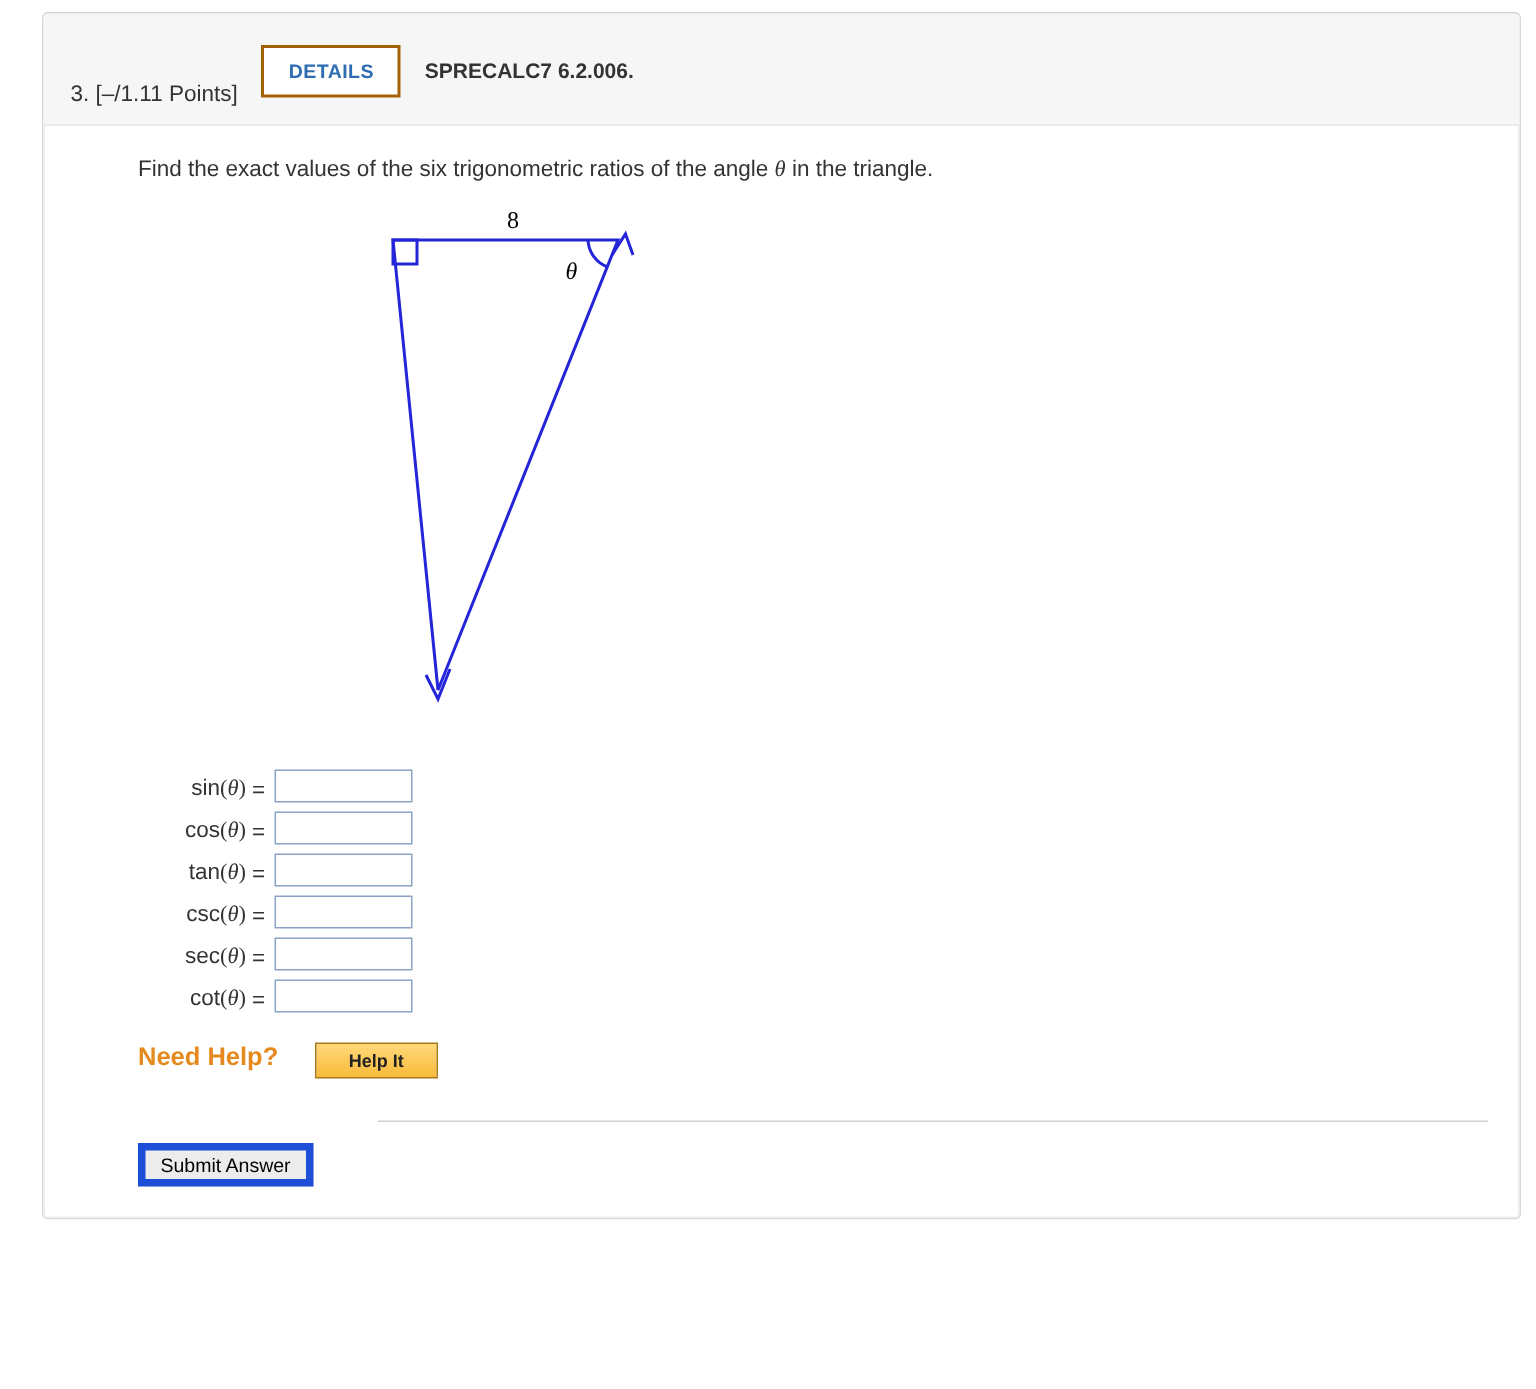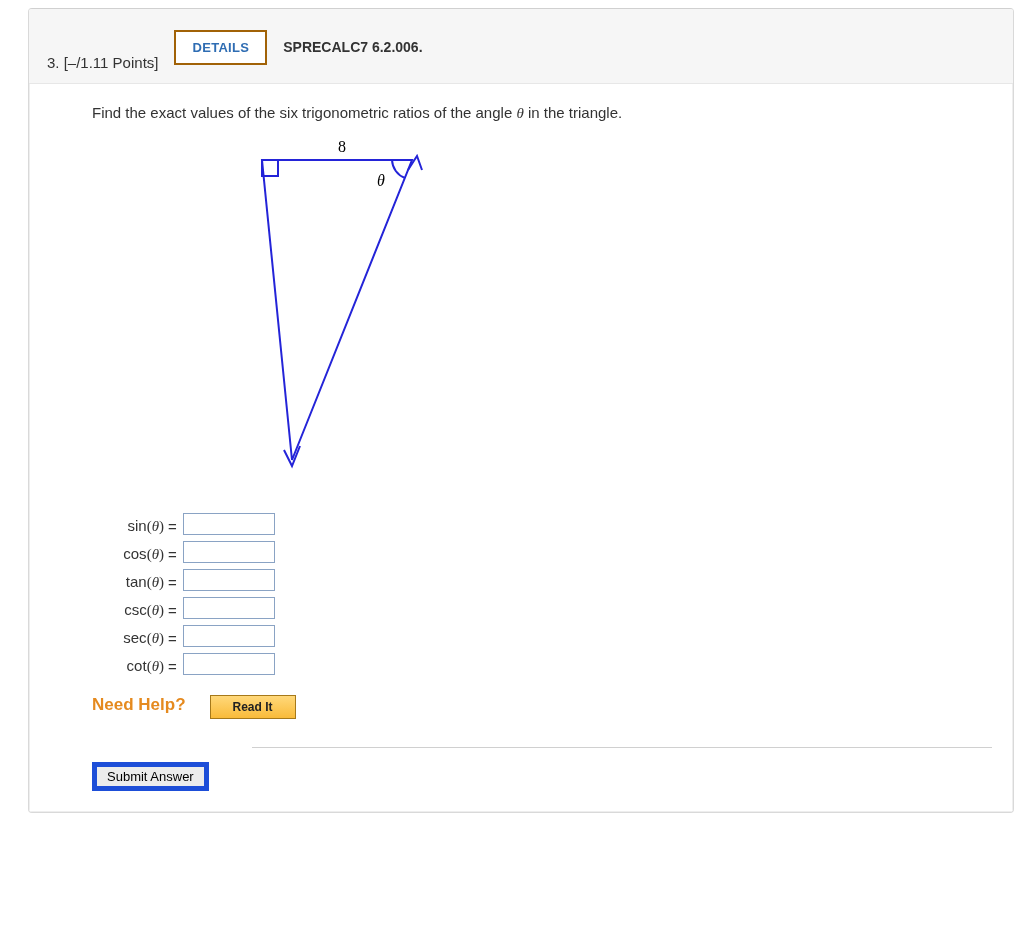--- a/index.html
+++ b/index.html
@@ -193,21 +193,21 @@
       </div>
       <div class="answer-row">
         <span class="answer-label"><span class="fn">cot</span>(<span class="theta">θ</span>)</span>
         <span class="equals">=</span>
         <input class="answer-input" type="text" value="" style="">
       </div>
     </div>
 
     <div class="need-help-row">
       <span class="need-help-label">Need Help?</span>
-      <button class="read-it-btn">Read It</button>
+      <button class="read-it-btn">Help It</button>
     </div>
 
     <div class="divider-line"></div>
 
     <button class="submit-btn">Submit Answer</button>
 
   </div>
 </div>
 
 </body></html>

